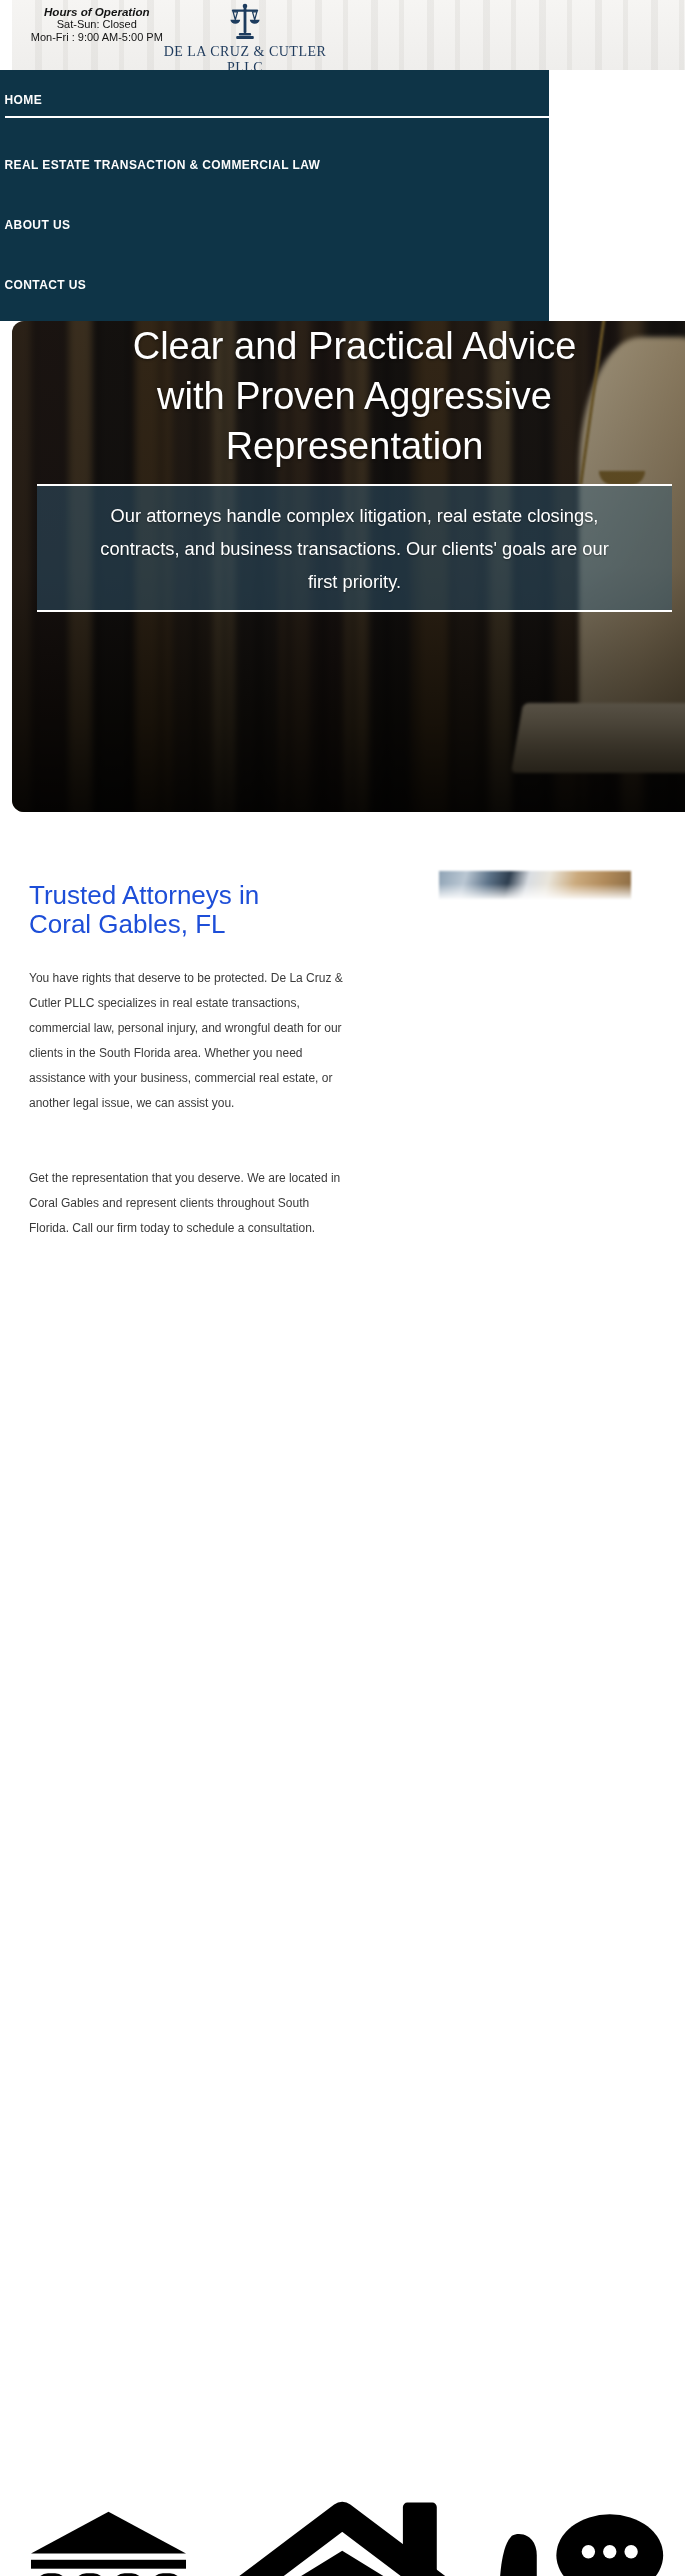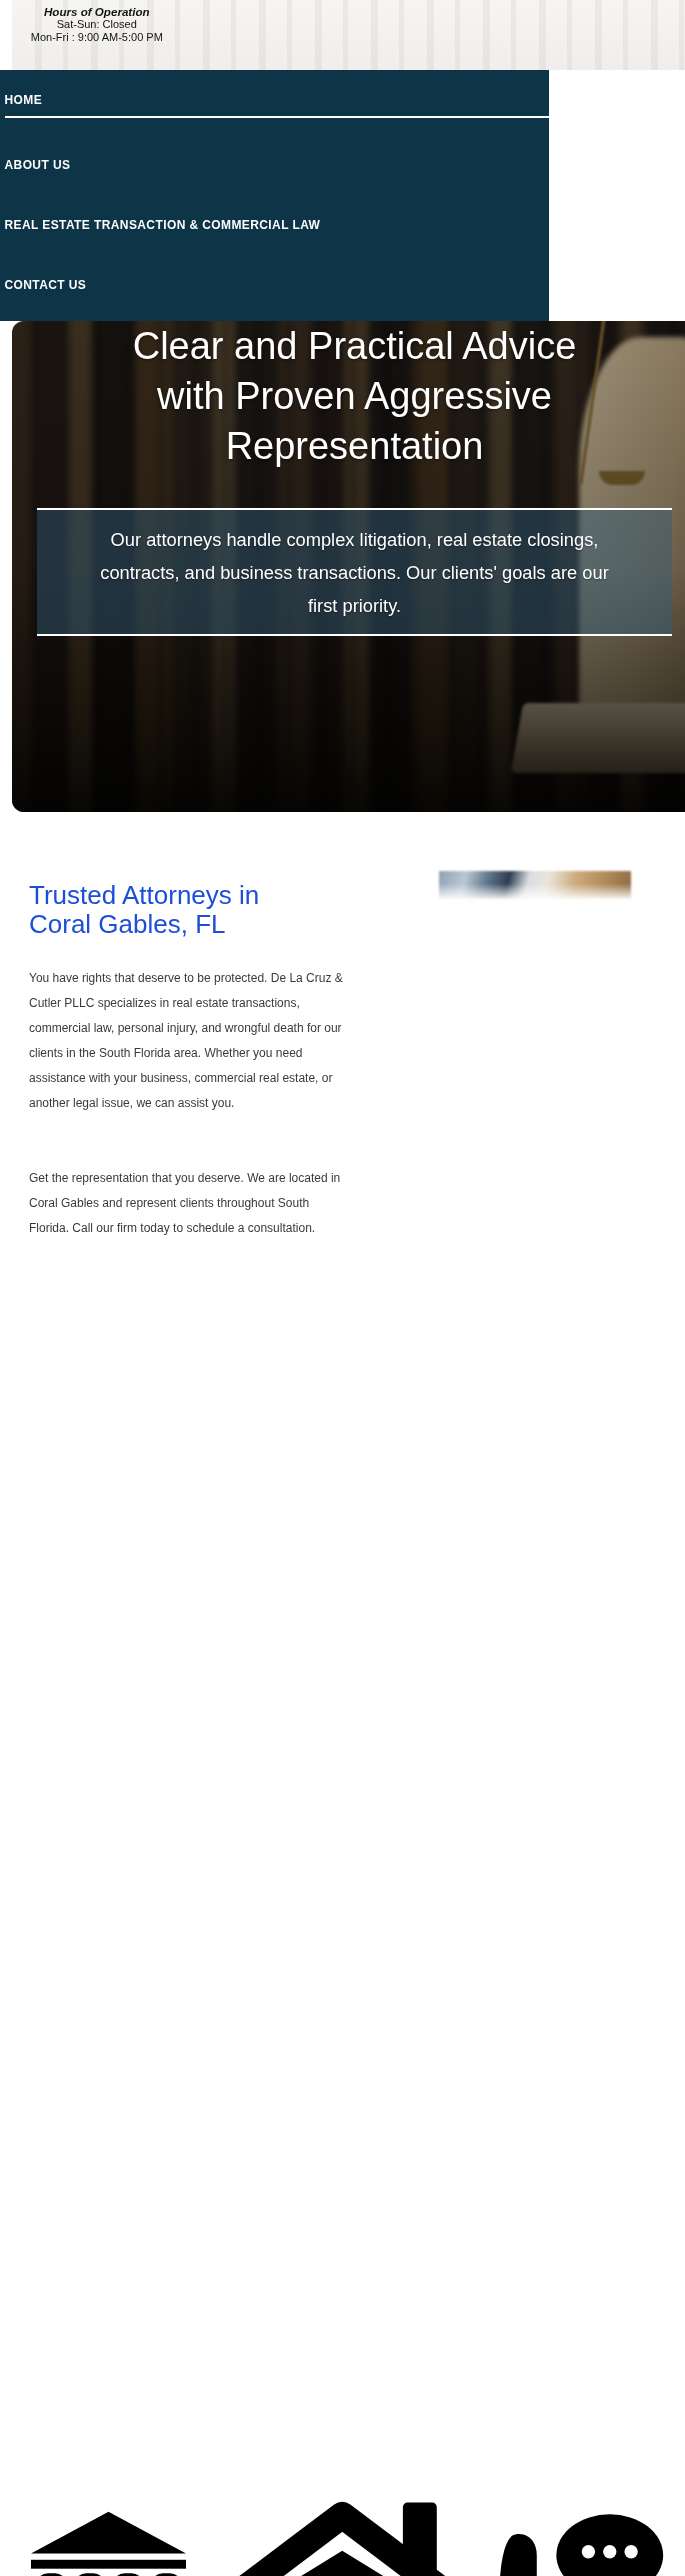--- a/index.html
+++ b/index.html
@@ -79,21 +79,21 @@
     background:linear-gradient(to bottom,
       rgba(12,12,16,.30) 0%, rgba(8,8,12,.42) 50%,
       rgba(0,0,0,.66) 82%, rgba(0,0,0,.88) 100%);
   }
   .hero-heading {
     position:relative; max-width:500px; margin:0 auto; padding-top:0;
     text-align:center; color:#ffffff; font-weight:400;
     font-size:38px; line-height:50px; text-shadow:0 0.9px 2.7px rgba(0,0,0,.5);
   }
   .hero-box {
-    position:relative; margin:37px 25px 0; border-top:2.7px solid #ffffff;
+    position:relative; margin:13px 25px 0; border-top:2.7px solid #ffffff;
     border-bottom:2.7px solid #ffffff; background:rgba(52,92,118,.48);
     padding:12.5px 18px;
   }
   .hero-box-text { max-width:510px; margin:0 auto; text-align:center; color:#ffffff;
                    font-size:18.3px; line-height:33px; text-shadow:0 0.9px 1.8px rgba(0,0,0,.4); }
 
   
   .intro-heading {
     position:absolute; left:29px; top:881px; width:277px;
     color:#1d4ed8; font-size:26px; line-height:29px; font-weight:400;
@@ -126,27 +126,45 @@
 
 <div class="page">
 
   <header class="topbar">
     <div class="hours">
       <div class="hours-title">Hours of Operation</div>
       <div>Sat-Sun: Closed</div>
       <div>Mon-Fri : 9:00 AM-5:00 PM</div>
     </div>
 
+    <div class="brand">
+      <span>
+        <svg width="34" height="37" viewBox="0 0 38 42" aria-hidden="true">
+          <g fill="#1d3c5e">
+            <rect x="17.4" y="4" width="3.2" height="30" rx="1"></rect>
+            <circle cx="19" cy="3.4" r="2.6"></circle>
+            <rect x="4" y="7.4" width="30" height="2.4" rx="1.2"></rect>
+            <path d="M5.5 10 L10.5 10 L8 19 Z" fill="none" stroke="#1d3c5e" stroke-width="1.4"></path>
+            <path d="M2.5 19 a5.5 4.6 0 0 0 11 0 Z"></path>
+            <path d="M27.5 10 L32.5 10 L30 19 Z" fill="none" stroke="#1d3c5e" stroke-width="1.4"></path>
+            <path d="M24.5 19 a5.5 4.6 0 0 0 11 0 Z"></path>
+            <rect x="12" y="34" width="14" height="3" rx="1.2"></rect>
+            <rect x="9" y="37.6" width="20" height="3.4" rx="1.2"></rect>
+          </g>
+        </svg>
+      </span>
+      <span class="brand-name">DE LA CRUZ &amp; CUTLER PLLC</span>
+    </div>
 
   </header>
 
   <nav class="nav">
     <div class="nav-item active">HOME</div>
+    <div class="nav-item">REAL ESTATE TRANSACTION &amp; COMMERCIAL LAW</div>
     <div class="nav-item">ABOUT US</div>
-    <div class="nav-item">REAL ESTATE TRANSACTION &amp; COMMERCIAL LAW</div>
     <div class="nav-item">CONTACT US</div>
   </nav>
 
   <section class="hero">
     <div class="hero-bg"></div>
     <div class="statue-body"></div>
     <div class="statue-base"></div>
     <div class="scale-chain"></div>
     <div class="scale-pan"></div>
     <div class="hero-shade"></div>

